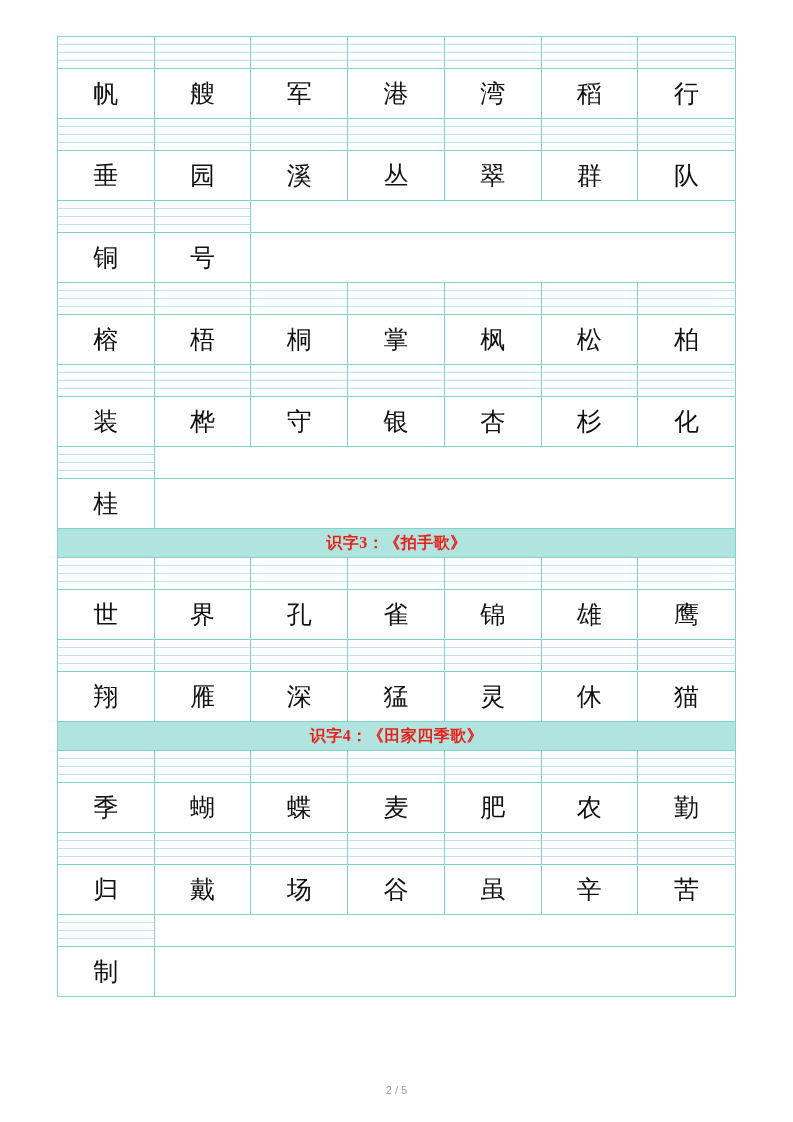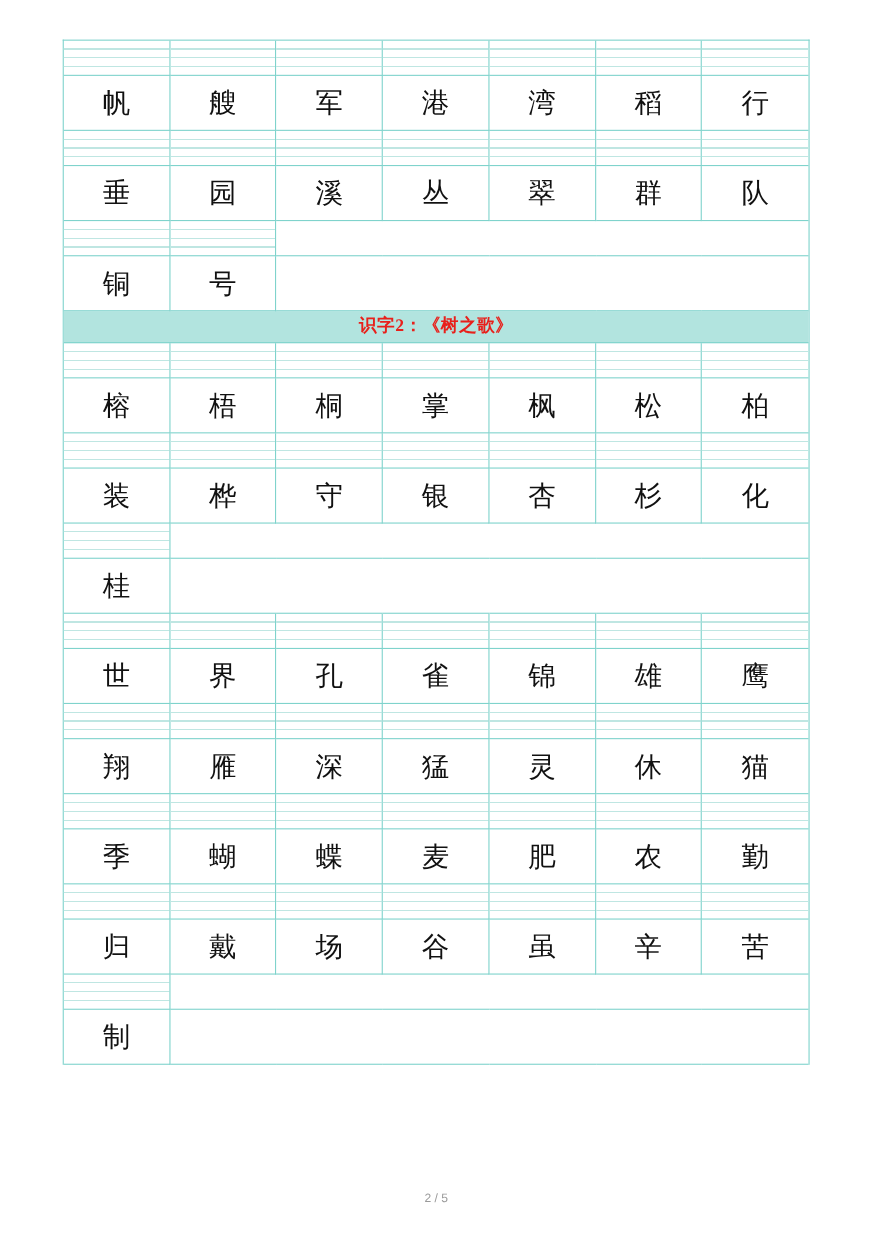--- a/index.html
+++ b/index.html
@@ -150,21 +150,20 @@
       </div>
       <div class="row row-hanzi">
         <div class="cell" style="width: 14.2857%;">铜</div>
         <div class="cell" style="width: 14.2857%;">号</div>
         <div class="cell blank" style="width: 14.2857%;"></div>
         <div class="cell blank" style="width: 14.2857%;"></div>
         <div class="cell blank" style="width: 14.2857%;"></div>
         <div class="cell blank" style="width: 14.2857%;"></div>
         <div class="cell blank" style="width: 14.2857%;"></div>
       </div>
-      <div class="section-title">识字2：《树之歌》</div>
       <div class="row row-pinyin">
         <div class="cell guides" style="width: 14.2857%;"></div>
         <div class="cell guides" style="width: 14.2857%;"></div>
         <div class="cell guides" style="width: 14.2857%;"></div>
         <div class="cell guides" style="width: 14.2857%;"></div>
         <div class="cell guides" style="width: 14.2857%;"></div>
         <div class="cell guides" style="width: 14.2857%;"></div>
         <div class="cell guides" style="width: 14.2857%;"></div>
       </div>
       <div class="row row-hanzi">
@@ -205,20 +204,21 @@
       </div>
       <div class="row row-hanzi">
         <div class="cell" style="width: 14.2857%;">桂</div>
         <div class="cell blank" style="width: 14.2857%;"></div>
         <div class="cell blank" style="width: 14.2857%;"></div>
         <div class="cell blank" style="width: 14.2857%;"></div>
         <div class="cell blank" style="width: 14.2857%;"></div>
         <div class="cell blank" style="width: 14.2857%;"></div>
         <div class="cell blank" style="width: 14.2857%;"></div>
       </div>
+      <div class="section-title">识字3：《拍手歌》</div>
       <div class="row row-pinyin">
         <div class="cell guides" style="width: 14.2857%;"></div>
         <div class="cell guides" style="width: 14.2857%;"></div>
         <div class="cell guides" style="width: 14.2857%;"></div>
         <div class="cell guides" style="width: 14.2857%;"></div>
         <div class="cell guides" style="width: 14.2857%;"></div>
         <div class="cell guides" style="width: 14.2857%;"></div>
         <div class="cell guides" style="width: 14.2857%;"></div>
       </div>
       <div class="row row-hanzi">
@@ -241,20 +241,21 @@
       </div>
       <div class="row row-hanzi">
         <div class="cell" style="width: 14.2857%;">翔</div>
         <div class="cell" style="width: 14.2857%;">雁</div>
         <div class="cell" style="width: 14.2857%;">深</div>
         <div class="cell" style="width: 14.2857%;">猛</div>
         <div class="cell" style="width: 14.2857%;">灵</div>
         <div class="cell" style="width: 14.2857%;">休</div>
         <div class="cell" style="width: 14.2857%;">猫</div>
       </div>
+      <div class="section-title">识字4：《田家四季歌》</div>
       <div class="row row-pinyin">
         <div class="cell guides" style="width: 14.2857%;"></div>
         <div class="cell guides" style="width: 14.2857%;"></div>
         <div class="cell guides" style="width: 14.2857%;"></div>
         <div class="cell guides" style="width: 14.2857%;"></div>
         <div class="cell guides" style="width: 14.2857%;"></div>
         <div class="cell guides" style="width: 14.2857%;"></div>
         <div class="cell guides" style="width: 14.2857%;"></div>
       </div>
       <div class="row row-hanzi">

